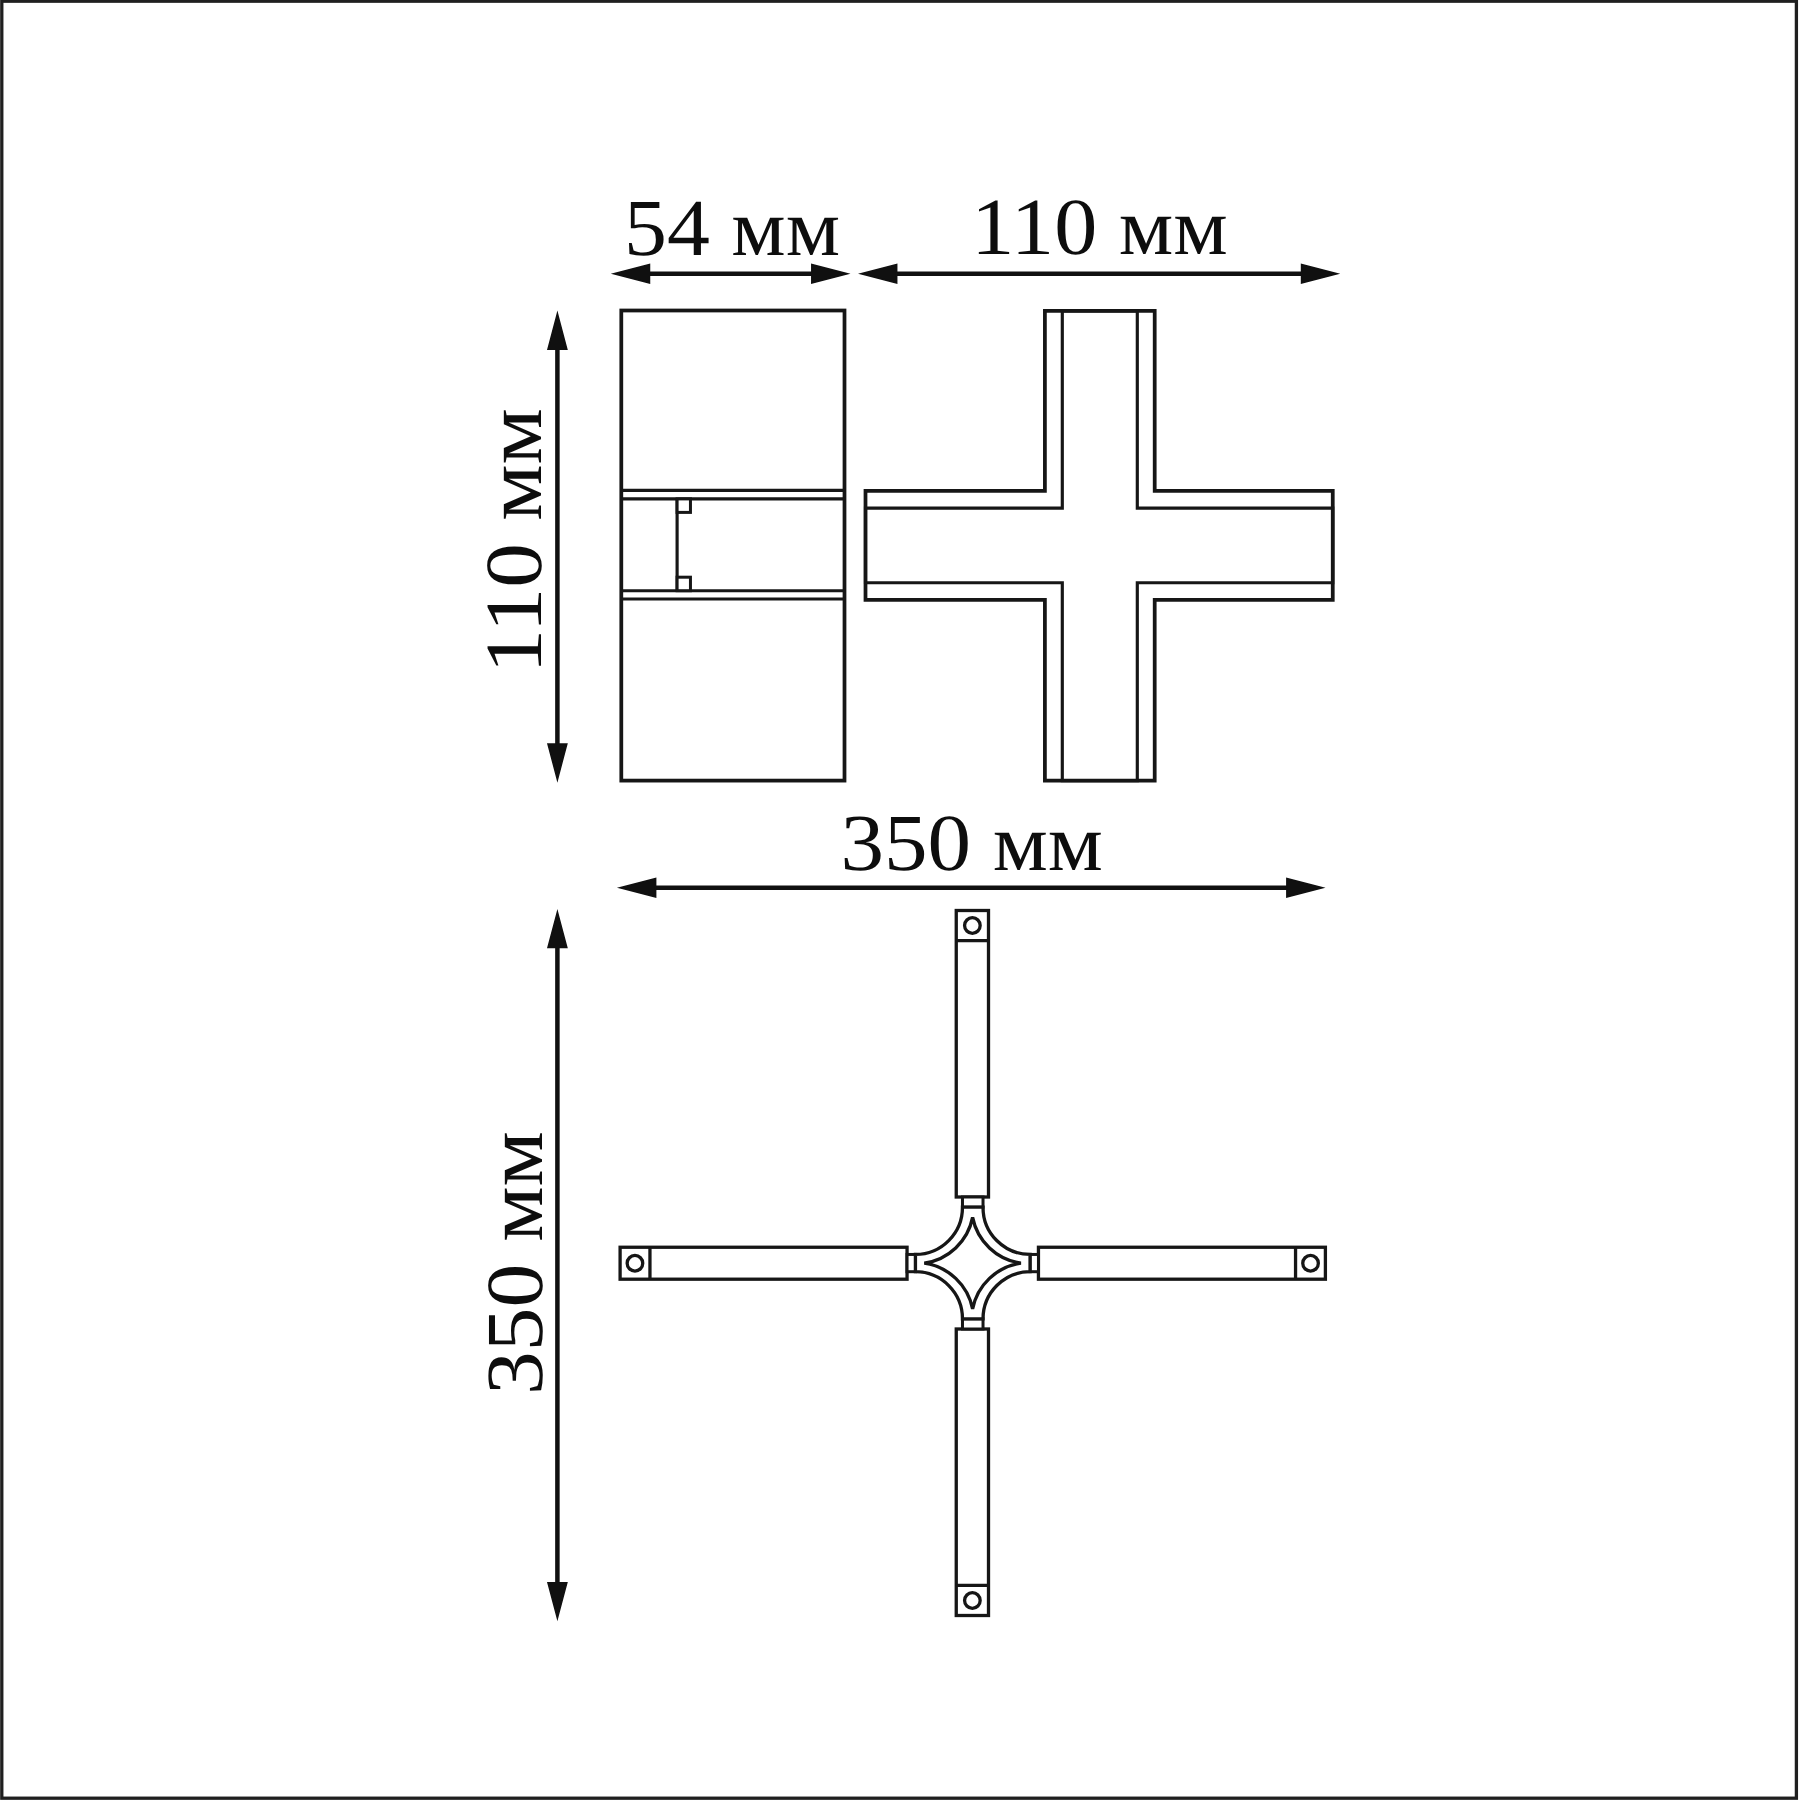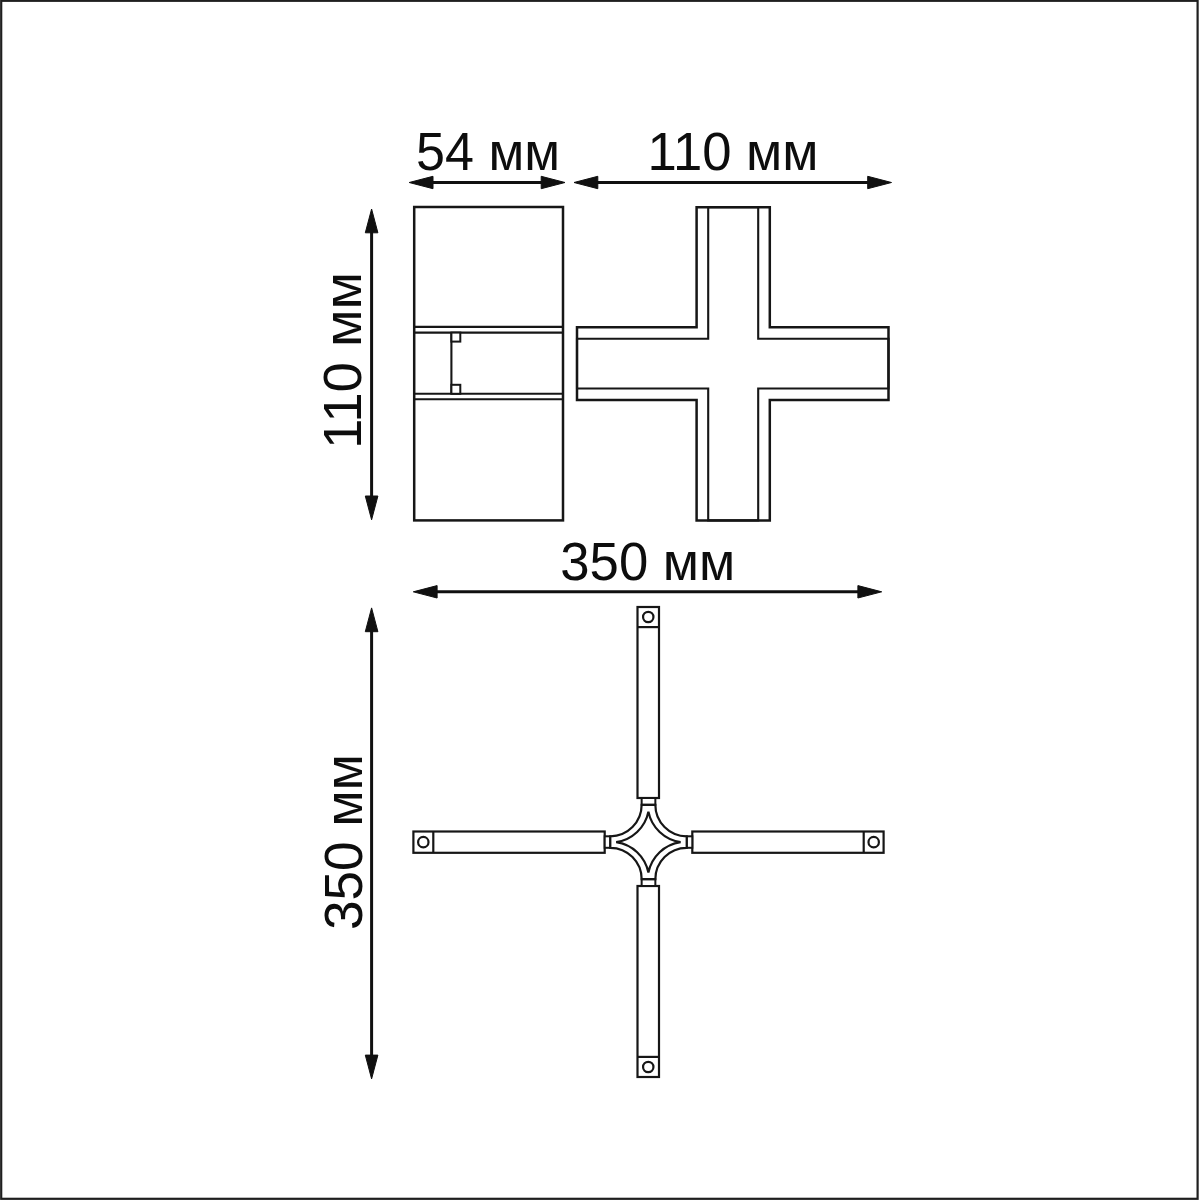--- a/index.html
+++ b/index.html
@@ -1,16 +1,16 @@
 <!DOCTYPE html>
 <html><head>
 <meta charset="utf-8">
 <style>
   html,body{margin:0;padding:0;background:#ffffff;}
-  .page{width:1200px;height:1200px;position:relative;font-family:Liberation Sans, sans-serif;}
+  .page{width:1200px;height:1200px;position:relative;font-family:Liberation Serif, serif;}
   svg{display:block;}
   text{fill:#0d0d0d;}
 </style>
 </head>
 <body>
 <div class="page">
 <svg width="1200" height="1200" viewBox="0 0 1200 1200">
 
   <rect x="0" y="0" width="1200" height="1200" fill="#ffffff"></rect>
 

